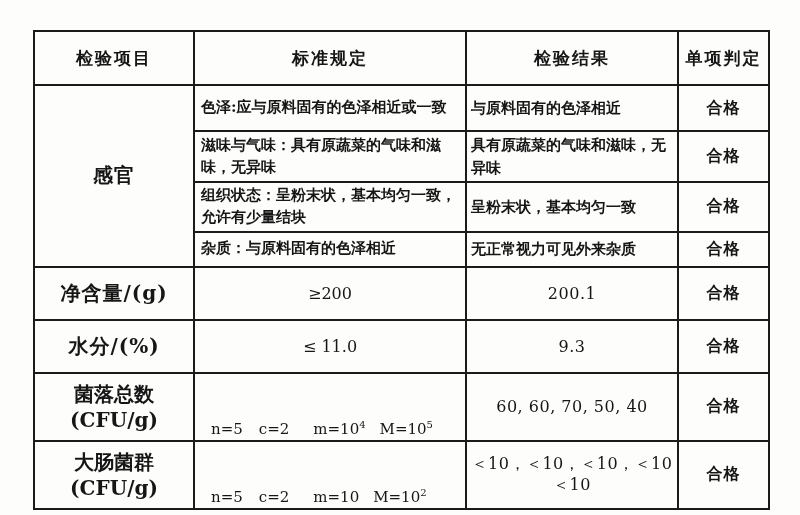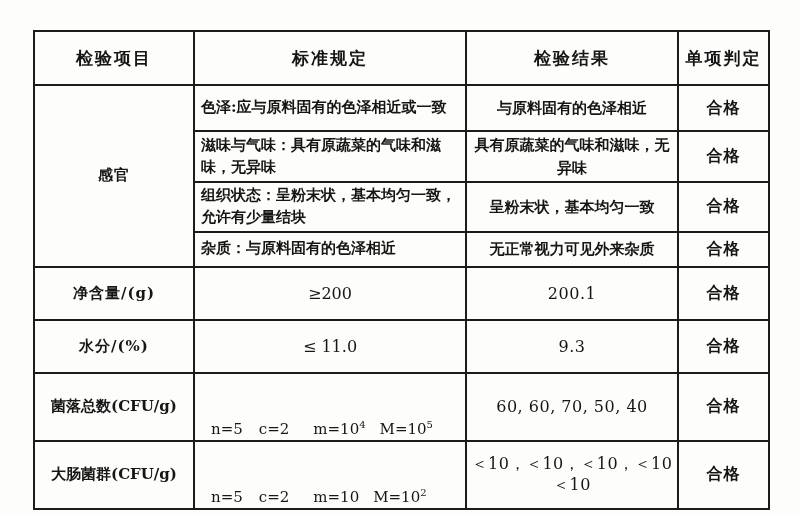--- a/index.html
+++ b/index.html
@@ -29,21 +29,21 @@
     vertical-align: middle;
     overflow: hidden;
   }
   th.hdr {
     font-size: 17px;
     font-weight: 700;
     text-align: center;
     letter-spacing: 2px;
   }
   td.item {
-    font-size: 15px;
+    font-size: 20px;
     font-weight: 700;
     text-align: center;
     letter-spacing: 1px;
   }
   td.std-text {
     font-size: 15px;
     font-weight: 700;
     text-align: left;
     line-height: 1.45;
     padding-left: 6px;
@@ -51,21 +51,20 @@
     margin-top: 20px;
   }
   td.std-center {
     font-size: 16px;
     font-weight: 400;
     text-align: center;
   }
   td.result {
     font-size: 15px;
     font-weight: 700;
-    text-align: center;
     line-height: 1.5;
     border-radius: 22px;
   }
   td.result-num {
     font-size: 16px;
     font-weight: 400;
     text-align: center;
     letter-spacing: 0.5px;
   }
   td.judge {

